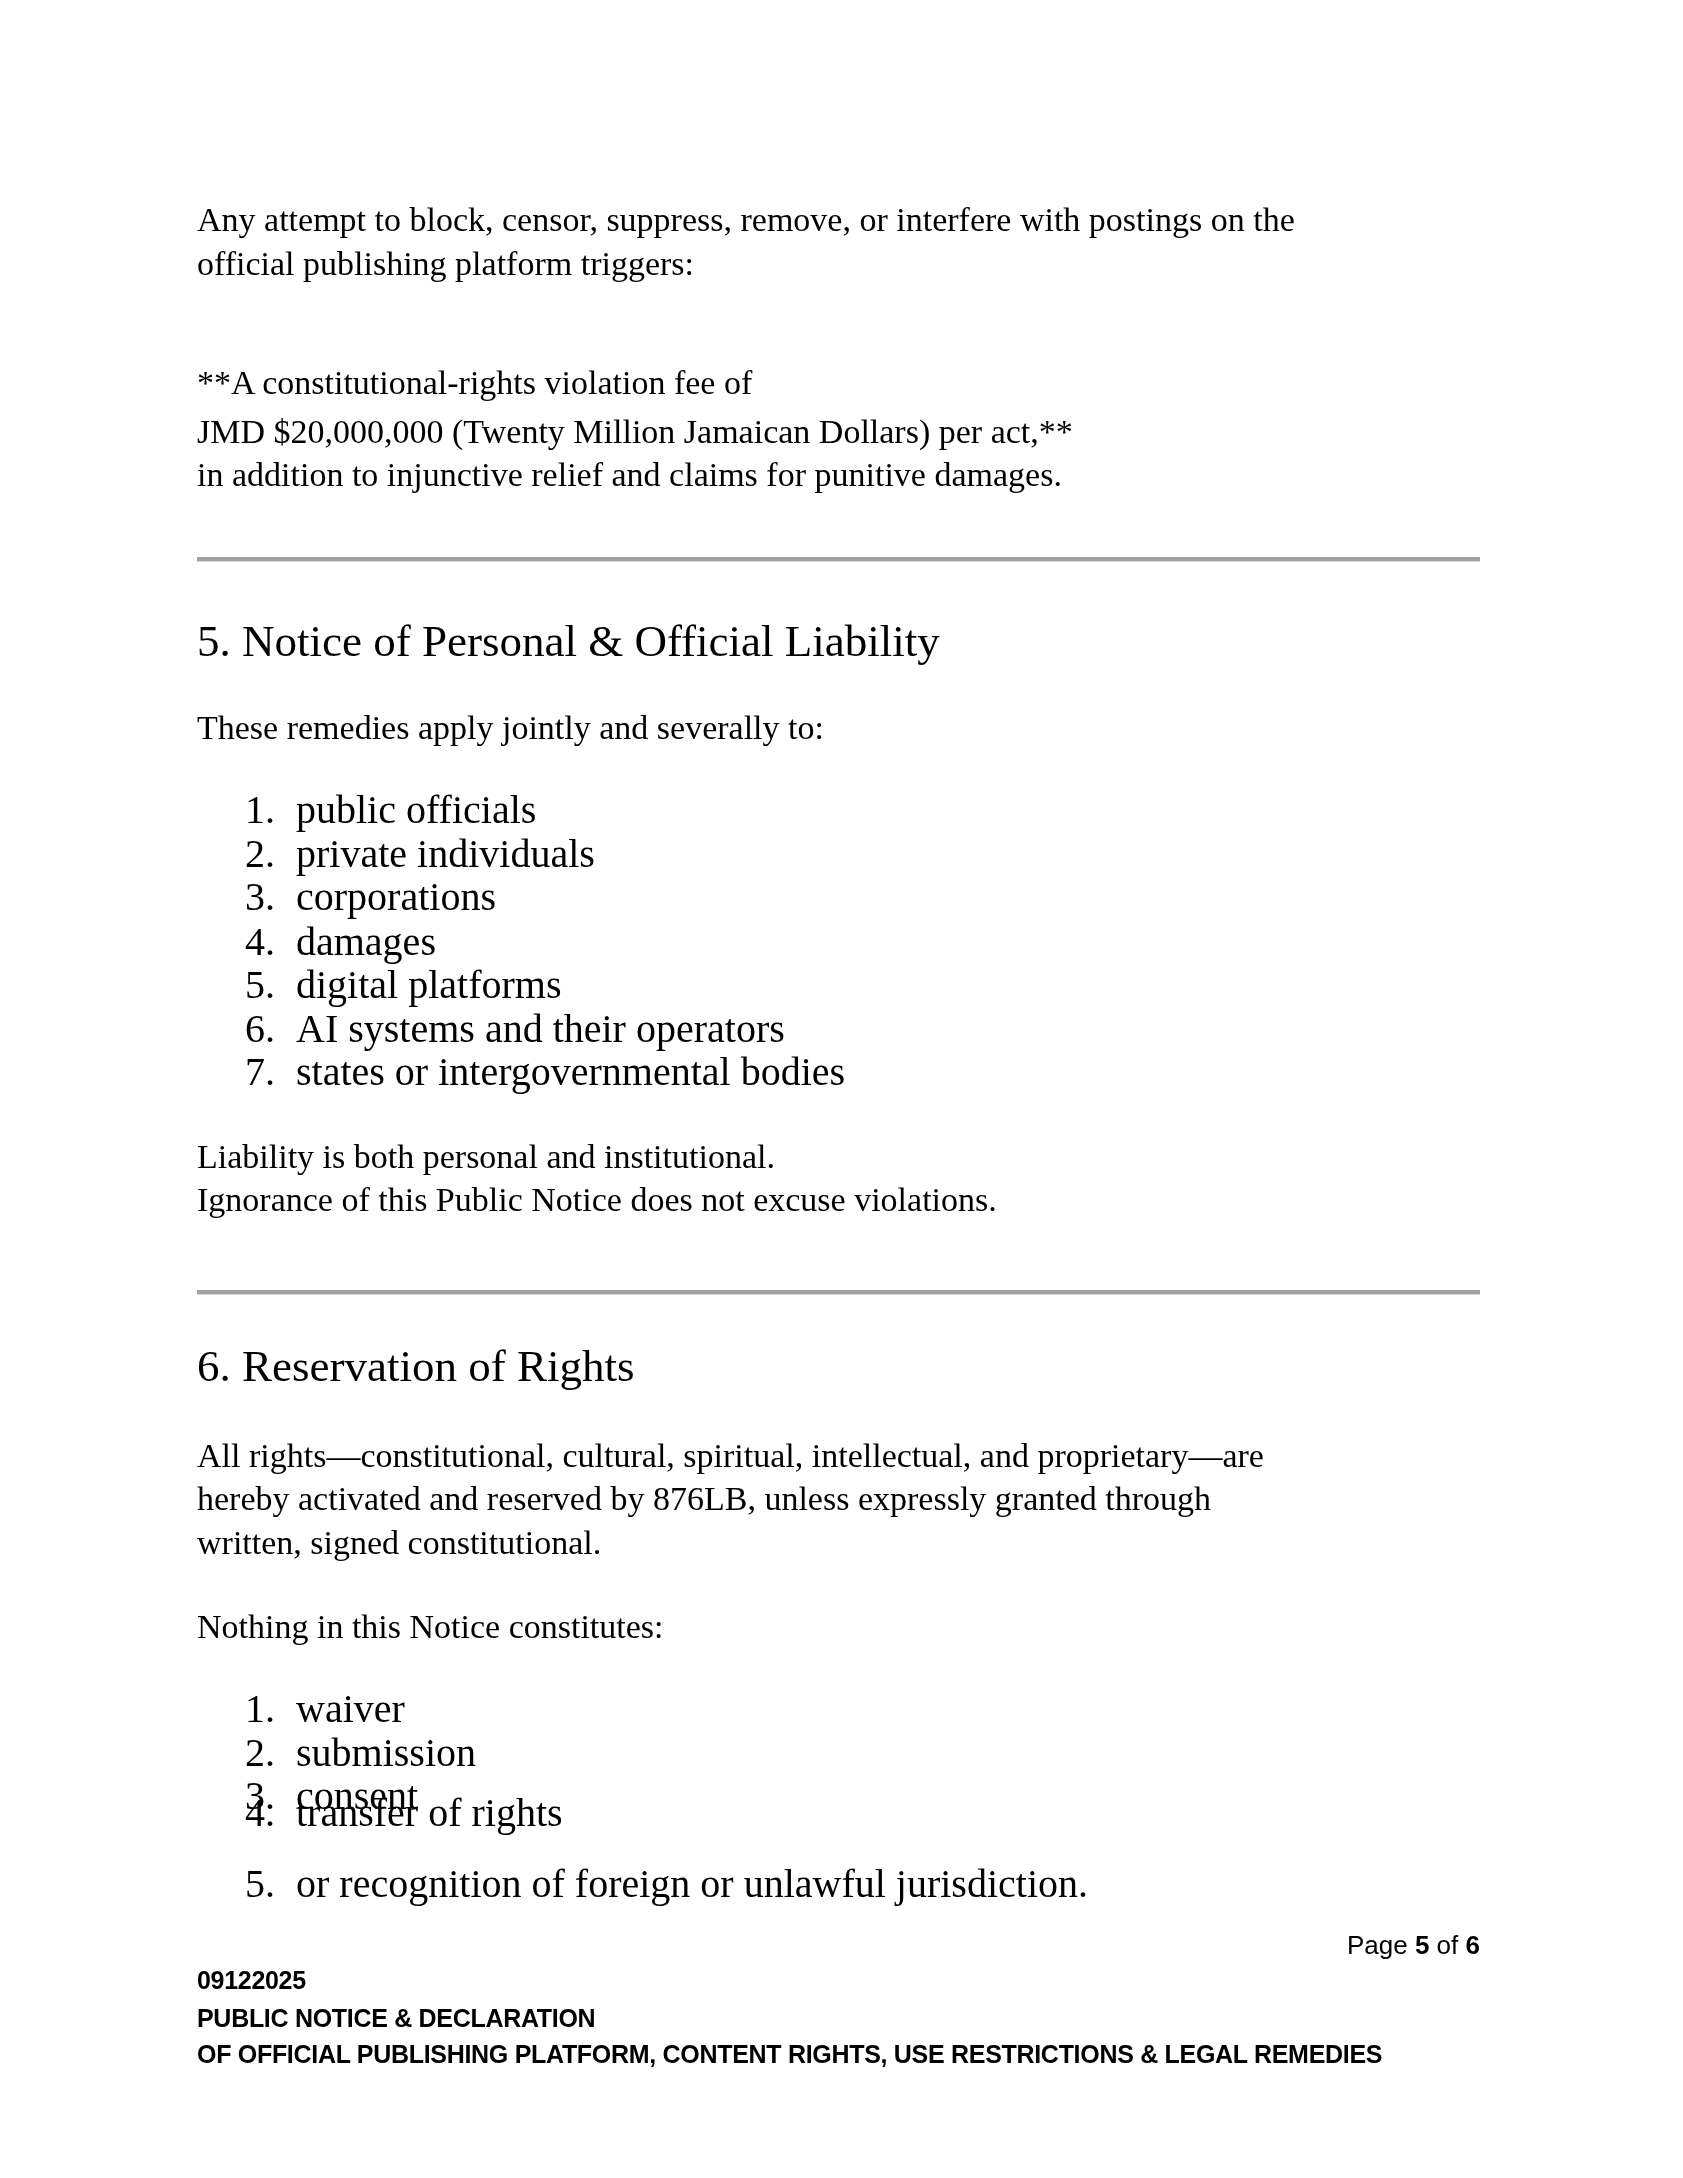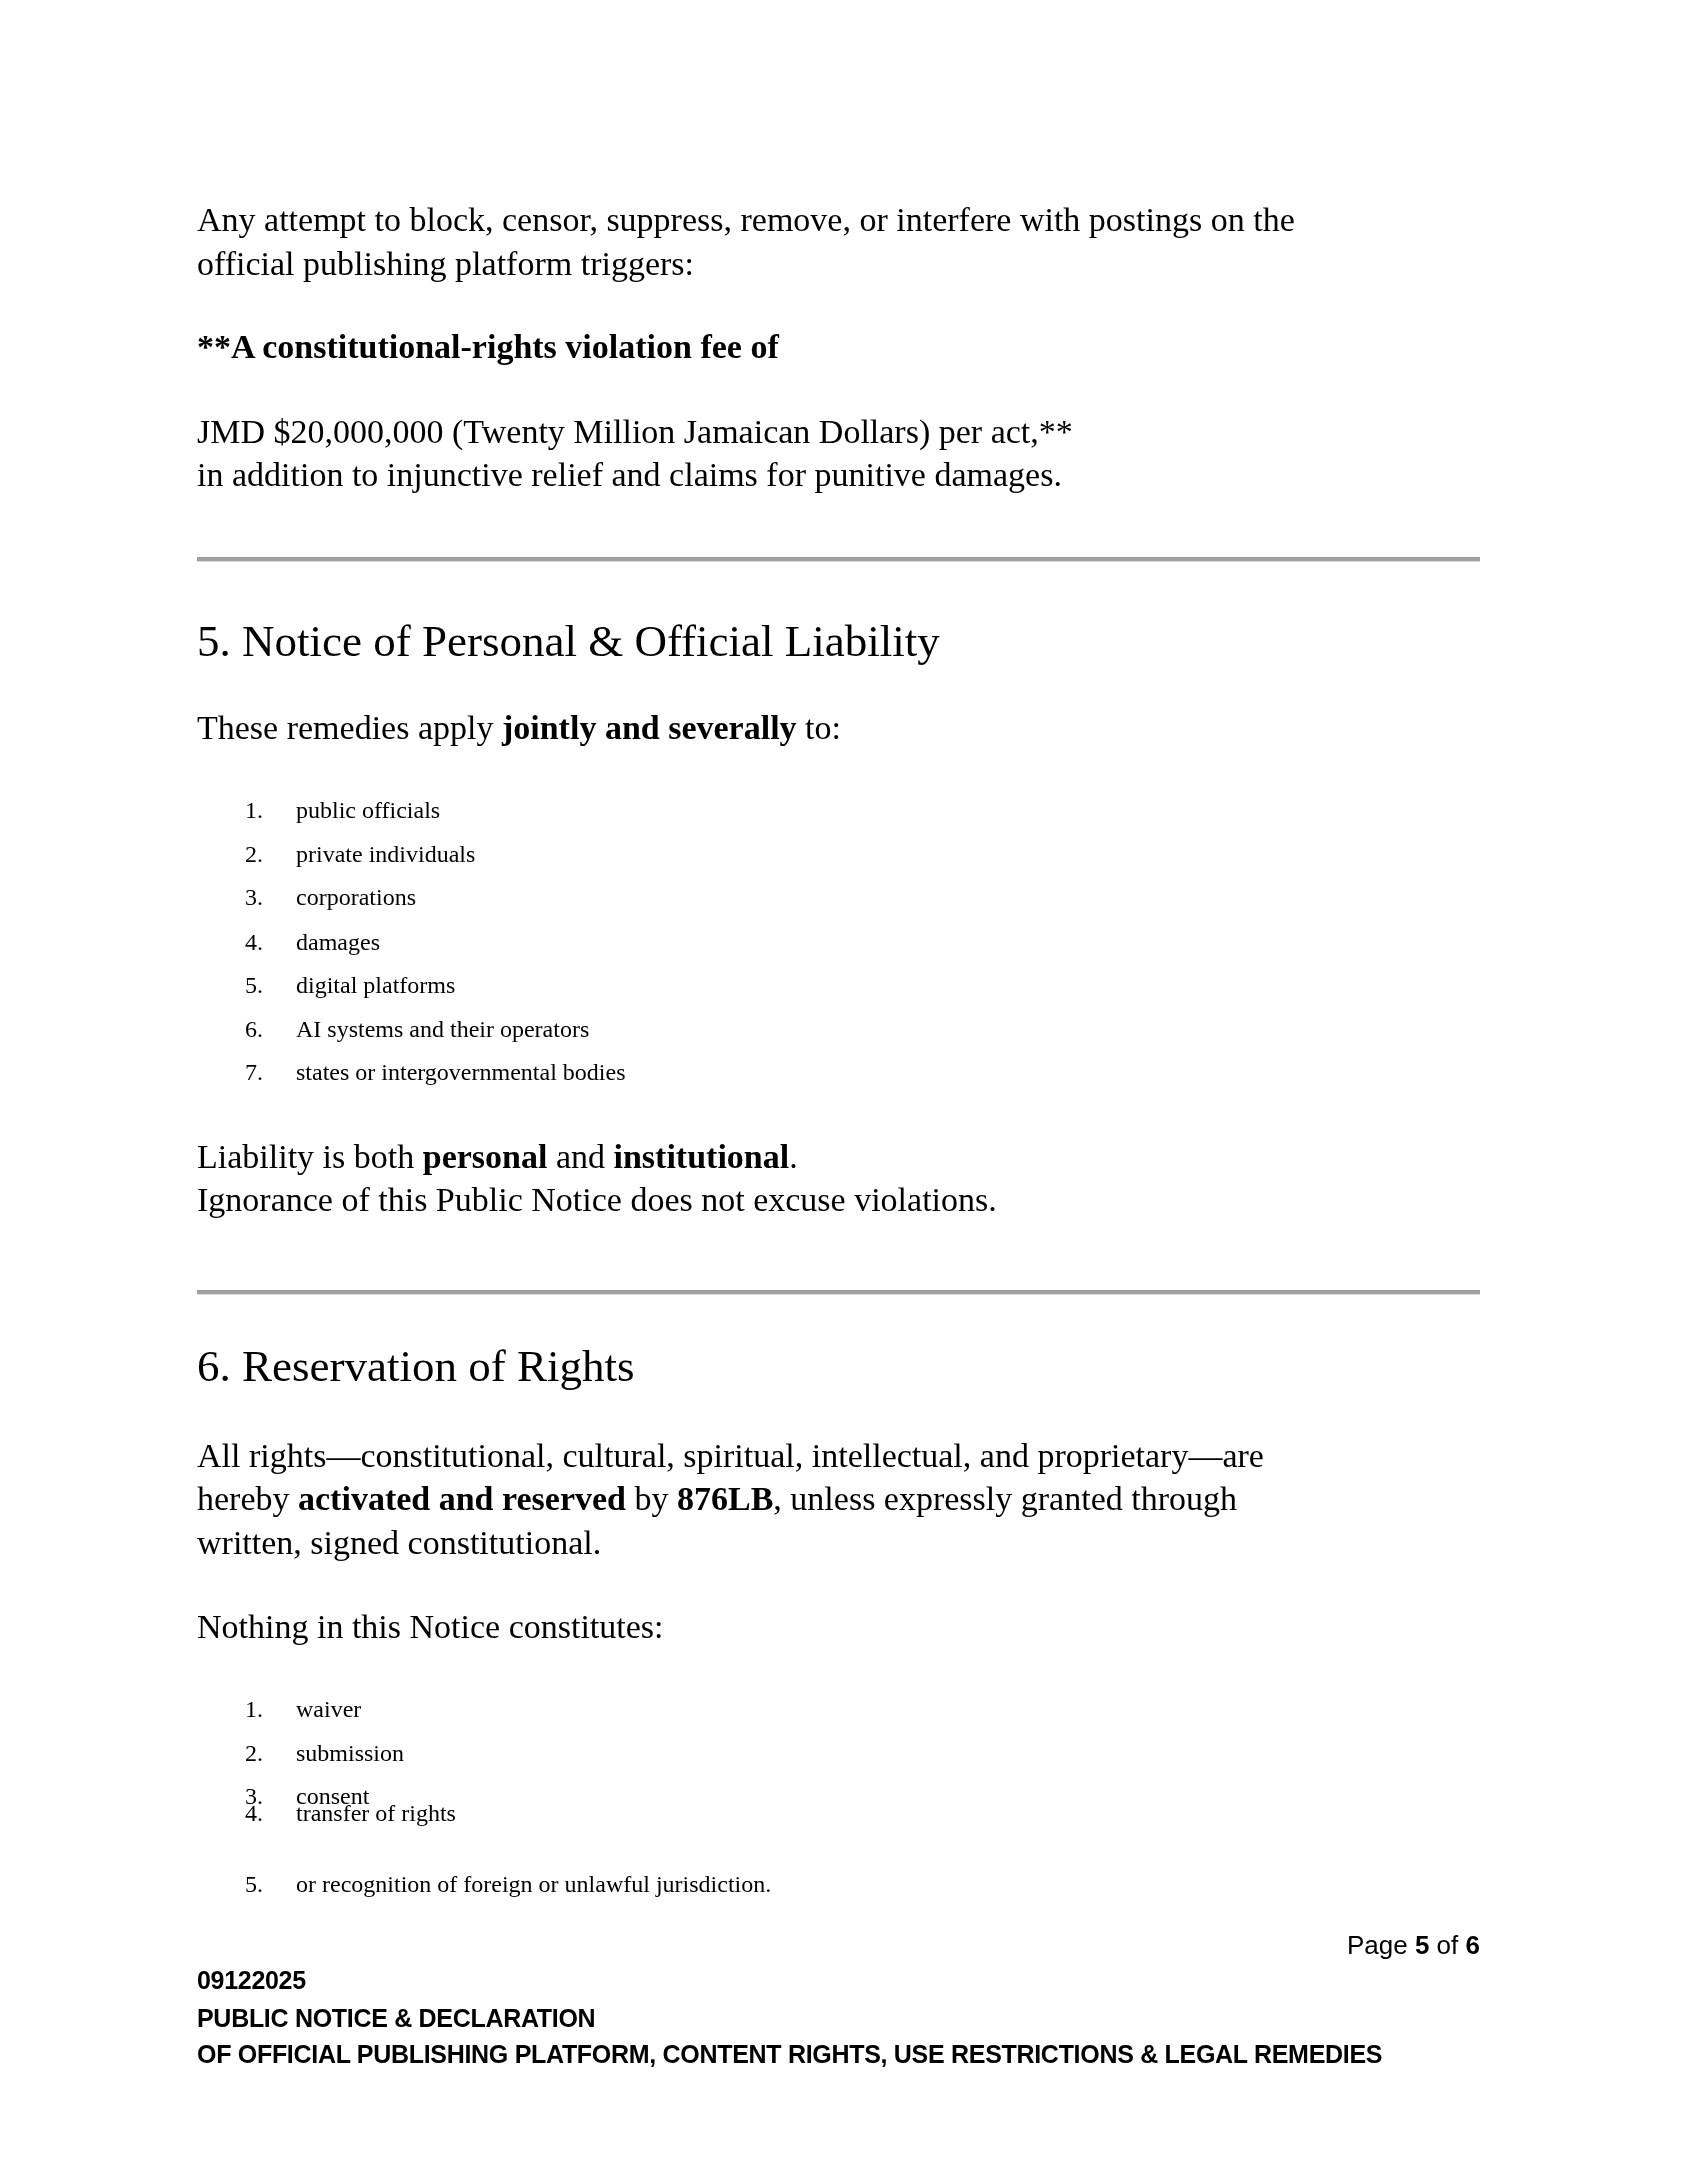--- a/index.html
+++ b/index.html
@@ -1,23 +1,23 @@
 <!DOCTYPE html>
 <html><head>
 <meta charset="utf-8">
 <style>
   html, body { margin: 0; padding: 0; background: #ffffff; }
   body { width: 1683px; height: 2178px; position: relative; overflow: hidden; color: #000; }
   .serif { font-family: "Liberation Serif", "DejaVu Serif", serif; }
   .sans { font-family: "Liberation Sans", "DejaVu Sans", sans-serif; }
   .line { position: absolute; left: 197px; font-size: 34px; line-height: 40px; white-space: nowrap; }
-  .bold { font-weight: bold; }
+  .bold { font-weight: normal; margin-top: 36px; }
   .h2 { position: absolute; left: 197px; font-size: 45px; line-height: 51px; font-weight: normal; white-space: nowrap; }
   .rule { position: absolute; left: 197px; width: 1283px; height: 4px; background: #a0a0a0; border-bottom: 1px solid #d9d9d9; }
-  .li { position: absolute; left: 245px; font-size: 24px; line-height: 40px; white-space: nowrap; }
+  .li { position: absolute; left: 245px; font-size: 40px; line-height: 40px; white-space: nowrap; }
   .li .num { display: inline-block; width: 51px; }
   .pageno { position: absolute; right: 203px; top: 1929px; font-size: 26px; line-height: 32px; }
   .pageno b { font-weight: bold; }
   .foot { position: absolute; left: 197px; font-size: 25px; line-height: 30px; white-space: nowrap; letter-spacing: -0.3px; font-weight: bold; }
 </style>
 </head>
 <body>
 
 <div class="line serif" style="top:200px">Any attempt to block, censor, suppress, remove, or interfere with postings on the</div>
 <div class="line serif" style="top:244px">official publishing platform triggers:</div>

